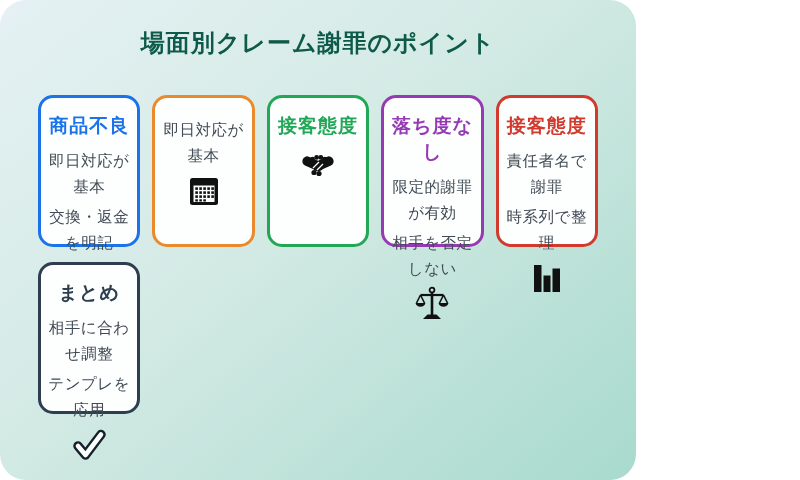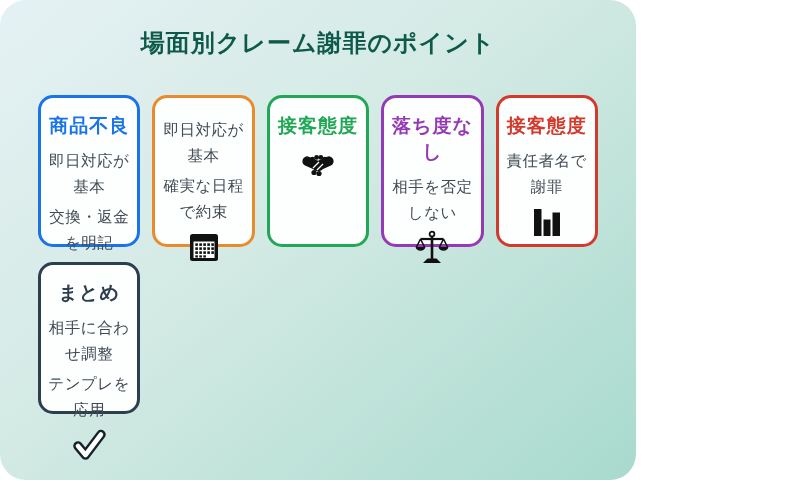--- a/index.html
+++ b/index.html
@@ -71,21 +71,20 @@
           <circle cx="21.5" cy="5.5" r="3.6" fill="none" stroke="#111" stroke-width="2.4"></circle>
           <rect x="4" y="9.5" width="28" height="21" rx="1.5" fill="#111"></rect>
           <rect x="16.8" y="9.5" width="3.2" height="21" fill="#fdfefe"></rect>
           <rect x="22.5" y="21" width="7.5" height="6" fill="#fdfefe"></rect>
         </svg>
       </div>
     </section>
 
     <section class="card" style="--c: #e98b2d;">
       <p class="card-line">即日対応が基本</p>
-      <p class="card-line">確実な日程で約束</p>
       <div class="card-icon">
         <svg width="32" height="32" viewBox="0 0 32 32">
           <rect x="2" y="3" width="28" height="27" rx="2.5" fill="#111"></rect>
           <rect x="5.5" y="10.5" width="21" height="16.5" fill="#fdfefe"></rect>
           <g fill="#111">
             <rect x="7.3" y="12.3" width="2.6" height="2.6"></rect>
               <rect x="11.3" y="12.3" width="2.6" height="2.6"></rect>
               <rect x="15.3" y="12.3" width="2.6" height="2.6"></rect>
               <rect x="19.3" y="12.3" width="2.6" height="2.6"></rect>
               <rect x="23.3" y="12.3" width="2.6" height="2.6"></rect>
@@ -121,38 +120,40 @@
             <circle cx="15" cy="21.5" r="2.6"></circle>
             <circle cx="20" cy="22.5" r="2.6"></circle>
           </g>
           <path d="M14 17 L20 11 M18 19 L24 13" stroke="#fdfefe" stroke-width="1.3" fill="none"></path>
         </svg>
       </div>
     </section>
 
     <section class="card" style="--c: #9539b5;">
       <h2 class="card-title">落ち度なし</h2>
+      <p class="card-line">限定的謝罪が有効</p>
       <p class="card-line">相手を否定しない</p>
       <div class="card-icon">
         <svg width="36" height="36" viewBox="0 0 36 36">
           <circle cx="18" cy="4" r="2.4" fill="none" stroke="#111" stroke-width="1.8"></circle>
           <line x1="18" y1="6.5" x2="18" y2="29" stroke="#111" stroke-width="2.6"></line>
           <line x1="6.5" y1="9" x2="29.5" y2="9" stroke="#111" stroke-width="2.2"></line>
           <path d="M6.5 9 L2.5 17 M6.5 9 L10.5 17" stroke="#111" stroke-width="1.6" fill="none"></path>
           <path d="M1.5 17 A5.2 5.2 0 0 0 11.5 17 Z" fill="#111"></path>
           <path d="M29.5 9 L25.5 17 M29.5 9 L33.5 17" stroke="#111" stroke-width="1.6" fill="none"></path>
           <path d="M24.5 17 A5.2 5.2 0 0 0 34.5 17 Z" fill="#111"></path>
           <polygon points="9,33 27,33 22.5,28.5 13.5,28.5" fill="#111"></polygon>
         </svg>
       </div>
     </section>
 
     <section class="card" style="--c: #d13a2d;">
       <h2 class="card-title">接客態度</h2>
       <p class="card-line">責任者名で謝罪</p>
+      <p class="card-line">時系列で整理</p>
       <div class="card-icon">
         <svg width="30" height="30" viewBox="0 0 30 30">
           <g fill="#111">
             <rect x="2" y="2" width="7.5" height="27"></rect>
             <rect x="11.5" y="12.5" width="7" height="16.5"></rect>
             <rect x="20.5" y="5.5" width="7.5" height="23.5"></rect>
           </g>
         </svg>
       </div>
     </section>

